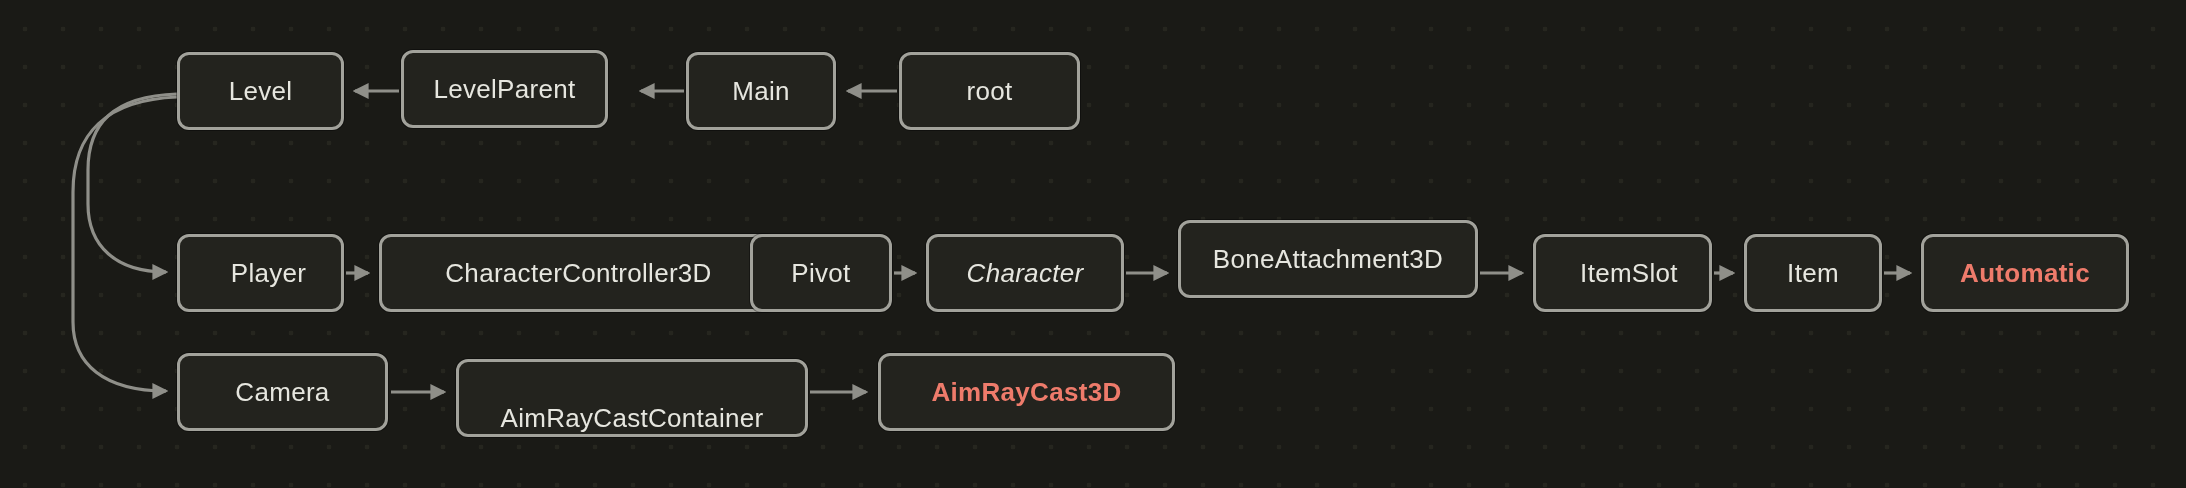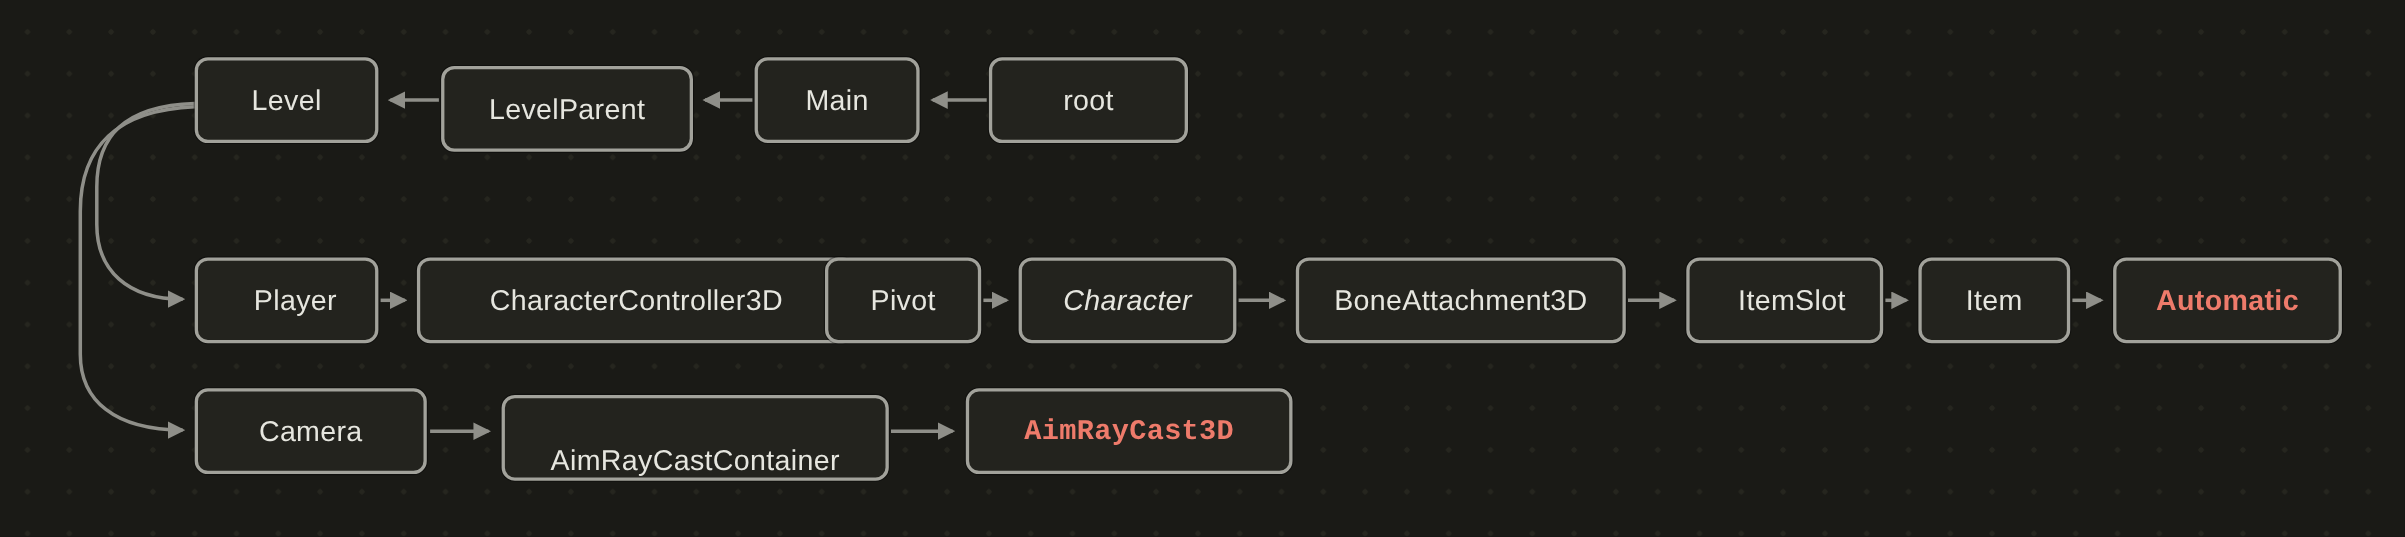--- a/index.html
+++ b/index.html
@@ -82,21 +82,21 @@
     <path class="edge" d="M 1714 273 L 1733 273" marker-end="url(#arrow)"></path>
     <path class="edge" d="M 1884 273 L 1910 273" marker-end="url(#arrow)"></path>
 
     <path class="edge" d="M 391 392 L 444 392" marker-end="url(#arrow)"></path>
     <path class="edge" d="M 810 392 L 866 392" marker-end="url(#arrow)"></path>
   </svg>
 
   <div class="node" style="left:177px; top:52px; width:167px;">
     <span class="label">Level</span>
   </div>
-  <div class="node" style="left:401px; top:60px; width:229px;">
+  <div class="node" style="left:401px; top:50px; width:207px;">
     <span class="label">LevelParent</span>
   </div>
   <div class="node" style="left:686px; top:52px; width:150px;">
     <span class="label">Main</span>
   </div>
   <div class="node" style="left:899px; top:52px; width:181px;">
     <span class="label">root</span>
   </div>
 
   <div class="node" style="left:177px; top:234px; width:167px;padding-left:16px;">
@@ -104,36 +104,36 @@
   </div>
   <div class="node" style="left:379px; top:234px; width:399px;">
     <span class="label">CharacterController3D</span>
   </div>
   <div class="node" style="left:750px; top:234px; width:142px;">
     <span class="label">Pivot</span>
   </div>
   <div class="node" style="left:926px; top:234px; width:198px;font-style:italic;">
     <span class="label">Character</span>
   </div>
-  <div class="node" style="left:1178px; top:234px; width:300px;">
+  <div class="node" style="left:1178px; top:220px; width:300px;">
     <span class="label">BoneAttachment3D</span>
   </div>
   <div class="node" style="left:1533px; top:234px; width:179px;padding-left:13px;">
     <span class="label">ItemSlot</span>
   </div>
   <div class="node" style="left:1744px; top:234px; width:138px;">
     <span class="label">Item</span>
   </div>
   <div class="node highlight" style="left:1921px; top:234px; width:208px;">
     <span class="label">Automatic</span>
   </div>
 
   <div class="node" style="left:177px; top:353px; width:211px;">
     <span class="label">Camera</span>
   </div>
   <div class="node" style="left:456px; top:359px; width:352px;align-items:flex-end;">
     <span class="label">AimRayCastContainer</span>
   </div>
-  <div class="node highlight" style="left:878px; top:353px; width:297px;font-family:Liberation Mono, monospace;">
+  <div class="node highlight" style="left:878px; top:353px; width:297px;">
     <span class="label">AimRayCast3D</span>
   </div>
 
 </div>
 
 </body></html>

